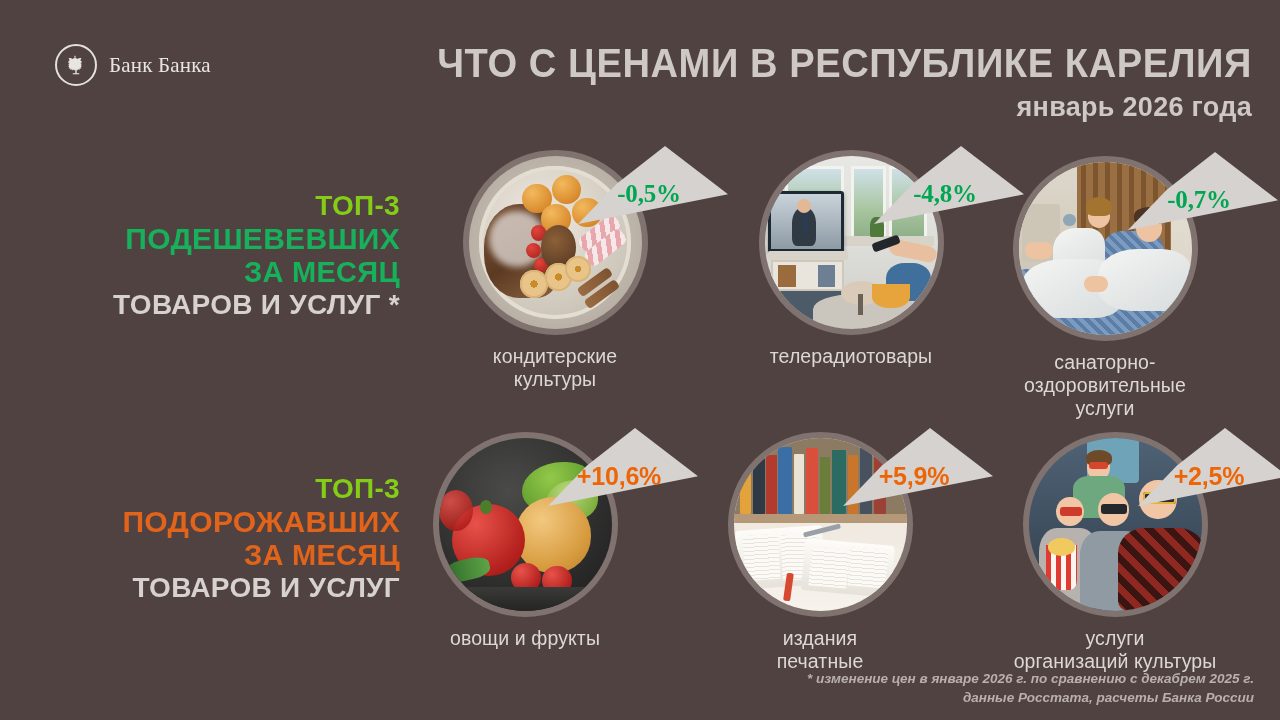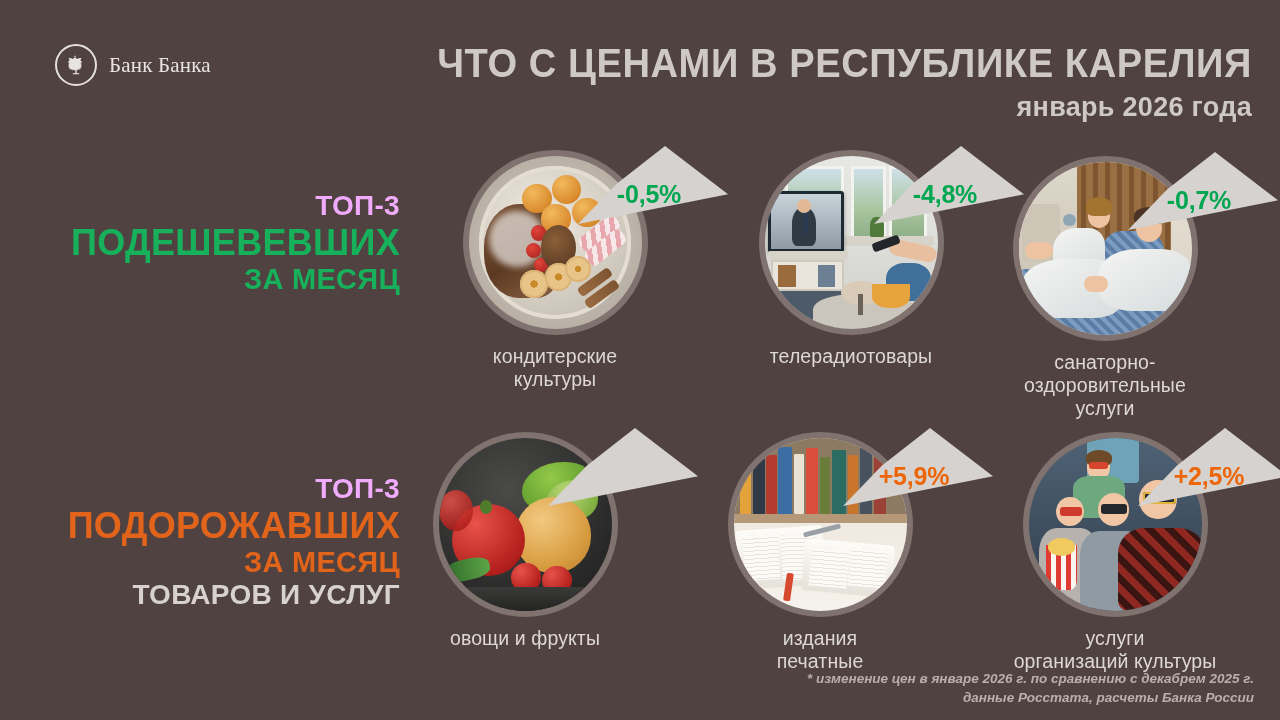--- a/index.html
+++ b/index.html
@@ -43,22 +43,22 @@
     position: absolute; right: 28px; top: 92px;
     color: #cfc9c6; font-size: 27px; font-weight: bold;
     letter-spacing: .3px; white-space: nowrap;
   }
 
   
   .row-label {
     position: absolute; width: 400px; text-align: right;
     font-weight: bold; line-height: 1.14; letter-spacing: .3px;
   }
-  .row-label .l1 { font-size: 28px; color: #f0abfc; margin-left: 37px; }
-  .row-label .l2 { font-size: 36px; }
+  .row-label .l1 { font-size: 28px; color: #84cc16; margin-left: 37px; }
+  .row-label .l2 { font-size: 30px; }
   .row-label .l3 { font-size: 29px; }
   .row-label .l4 { font-size: 28px; color: #d7d2cf; }
   .row-label.cheaper .l2, .row-label.cheaper .l3 { color: #16b15a; }
   .row-label.dearer  .l2, .row-label.dearer  .l3 { color: #e2631a; }
 
   #label-cheaper { left: 0px; top: 190px; }
   #label-dearer  { left: 0px; top: 473px; }
 
   
   .card { position: absolute; width: 230px; }
@@ -87,21 +87,21 @@
   .badge .wedge {
     position: absolute; inset: 0;
     background: #d6d2d0;
     clip-path: polygon(58% 0%, 100% 62%, 0% 100%, 26% 48%);
   }
   .badge .val {
     position: absolute; left: 0; right: 8px; top: 34px;
     text-align: center;
     font-size: 25px; font-weight: bold; letter-spacing: -.2px;
   }
-  .badge.neg .val { color: #00a650; }
+  .badge.neg .val { color: #00a650; font-family: Liberation Serif, serif; }
   .badge.pos .val { color: #ec6608; }
 
   
   .footnote {
     position: absolute; right: 26px; bottom: 12px;
     text-align: right; color: #b9b0ad;
     font-size: 13.5px; font-style: italic; font-weight: bold;
     line-height: 1.45;
   }
 
@@ -193,20 +193,21 @@
   </div>
 
   <div class="title">ЧТО С ЦЕНАМИ В РЕСПУБЛИКЕ КАРЕЛИЯ</div>
   <div class="subtitle">январь 2026 года</div>
 </div>
 
 <div class="row-label cheaper" id="label-cheaper">
   <div class="l1">ТОП-3</div>
   <div class="l2">ПОДЕШЕВЕВШИХ</div>
   <div class="l3">ЗА МЕСЯЦ</div>
+  <div class="l4">ТОВАРОВ И УСЛУГ *</div>
 </div>
 
 <div class="row-label dearer" id="label-dearer">
   <div class="l1">ТОП-3</div>
   <div class="l2">ПОДОРОЖАВШИХ</div>
   <div class="l3">ЗА МЕСЯЦ</div>
   <div class="l4">ТОВАРОВ И УСЛУГ</div>
 </div>
 
 <div class="card" style="left:440px; top:150px;">
@@ -331,20 +332,21 @@
         <div class="el" style="left:24%;top:36%;width:7%;height:8%;background:#4f7c2a;border-radius:50%"></div>
         <div class="el vg-cuc" style="left:4%;top:70%;width:26%;height:12%"></div>
         <div class="el vg-tom" style="left:42%;top:72%;width:17%;height:17%"></div>
         <div class="el vg-tom" style="left:60%;top:74%;width:17%;height:17%"></div>
         <div class="el" style="left:0;top:86%;width:100%;height:14%;background:linear-gradient(180deg,#3a3a38,#242423)"></div>
       </div>
     </div>
   </div>
   <div class="badge pos">
     <div class="wedge"></div>
+    <div class="val">+10,6%</div>
   </div>
   <div class="caption">
     <div>овощи и фрукты</div>
   </div>
 </div>
 
 <div class="card" style="left:705px; top:432px;">
   <div class="circle">
     <div class="photo">
       <div class="sc">

